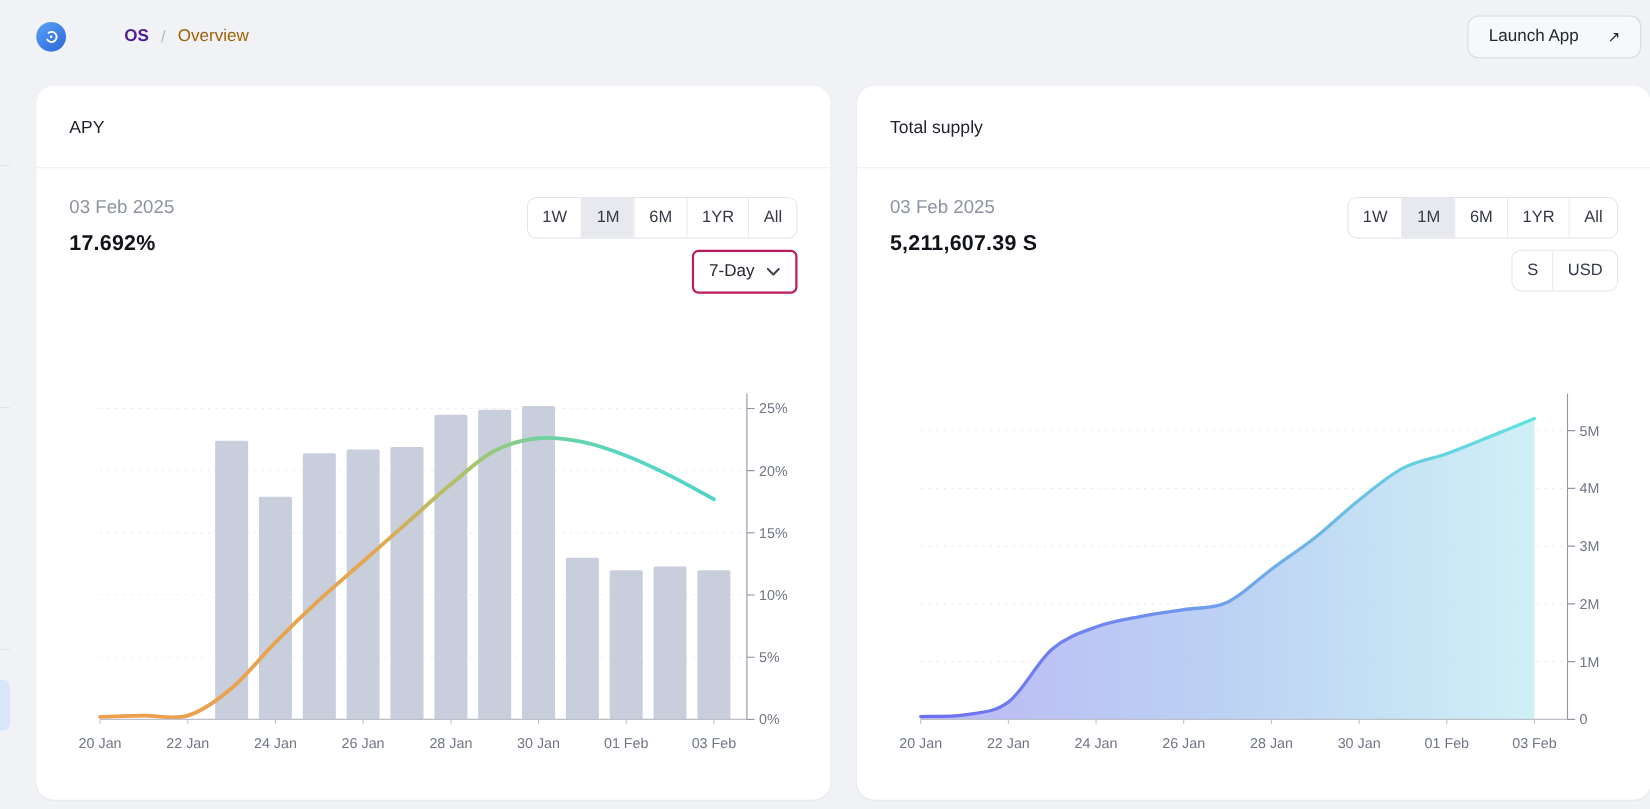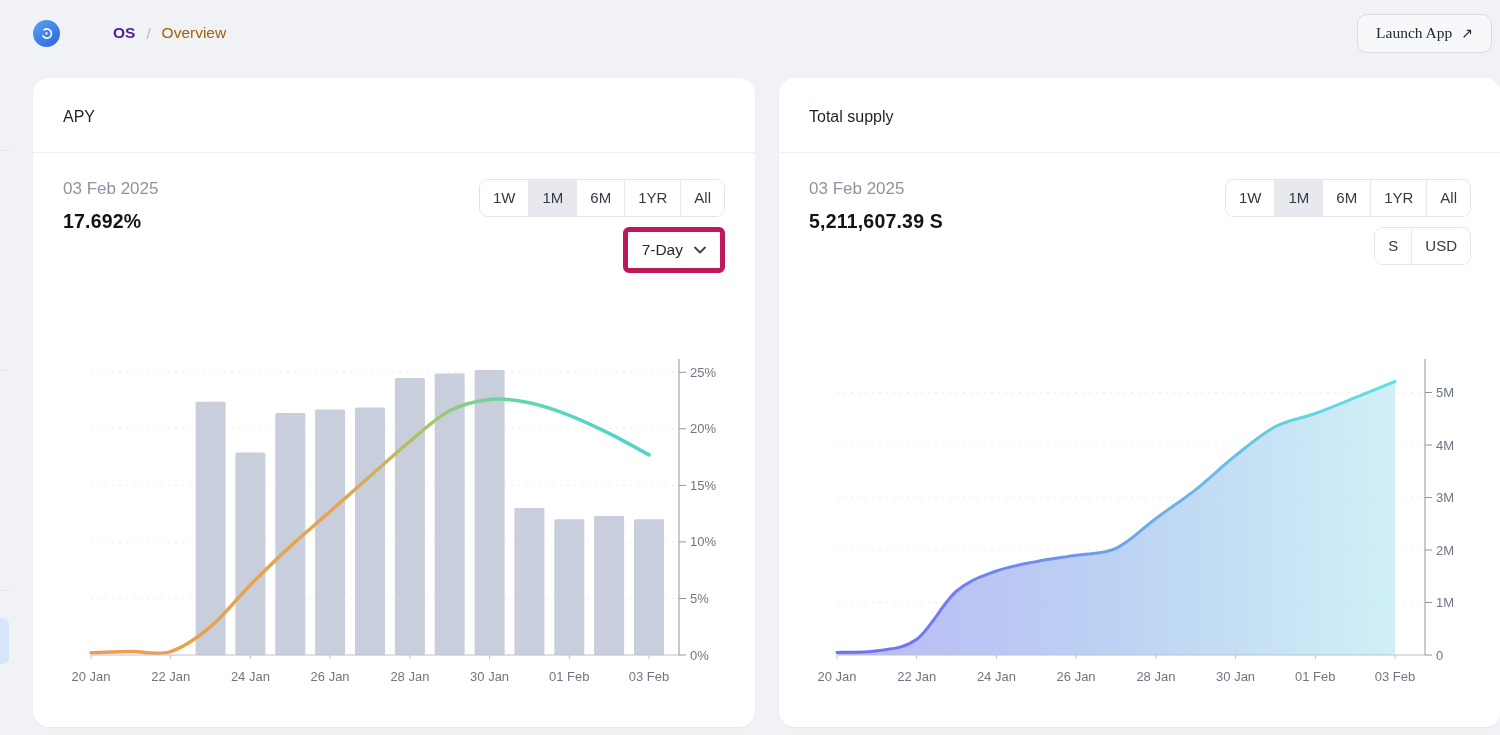--- a/index.html
+++ b/index.html
@@ -25,25 +25,25 @@
     width: 27px; height: 27px; border-radius: 50%;
     background: linear-gradient(140deg, #58a2f6, #2d66d9);
     display: flex; align-items: center; justify-content: center;
     margin-right: 13px; cursor: pointer; flex: none;
   }
   .crumb-app { font-size: 15.5px; font-weight: 700; color: #4c1d95; cursor: pointer; margin-left: 40px; }
   .crumb-sep { color: #b3b8c2; margin: 0 11px; font-size: 15px; }
   .crumb-page { font-size: 15.5px; font-weight: 500; color: #a16207; cursor: pointer; }
   .launch-btn {
     margin-left: auto; margin-right: 0;
-    display: flex; align-items: center; gap: 9px;
+    display: flex; align-items: center; gap: 26px;
     height: 39px; padding: 0 18px;
     border: 1px solid #d8dbe2; border-radius: 10px;
     background: #f7f8fa; font-size: 15.5px; color: #23272f;
-    font-family: Liberation Serif, serif; cursor: pointer;
+    font-family: Liberation Sans, sans-serif; cursor: pointer;
   }
   .launch-arrow { font-size: 14px; color: #23272f; }
 
   
   .cards { position: absolute; top: 78px; left: 33px; display: flex; gap: 24px; }
   .card {
     width: 722px; height: 649px; background: #ffffff; border-radius: 16px;
     display: flex; flex-direction: column;
     box-shadow: 0 1px 2px rgba(16,24,40,.04);
   }
@@ -64,21 +64,21 @@
   .seg-btn {
     padding: 9px 13px; font-size: 15px; color: #343945; background: #fff;
     border: none; border-left: 1px solid #e8eaee; cursor: pointer; font-family: inherit;
     line-height: 1.2;
   }
   .seg-btn:first-child { border-left: none; }
   .seg-btn.selected { background: #e7e9ee; }
   .seg-btn.selected-light { background: #fff; font-weight: 400; }
   .dropdown-btn {
     display: inline-flex; align-items: center; gap: 11px;
-    border: 5px solid #be185d; border-radius: 6px; padding: 9px 14px;
+    border: 2px solid #be185d; border-radius: 6px; padding: 9px 14px;
     background: #fff; font-size: 15.5px; color: #23272f; font-family: inherit; cursor: pointer;
   }
 
   .chart-wrap { margin-top: auto; }
   svg text { font-family: "Liberation Sans", sans-serif; }
 </style>
 </head>
 <body>
 
 <div class="sliver-line" style="top:150px"></div>

